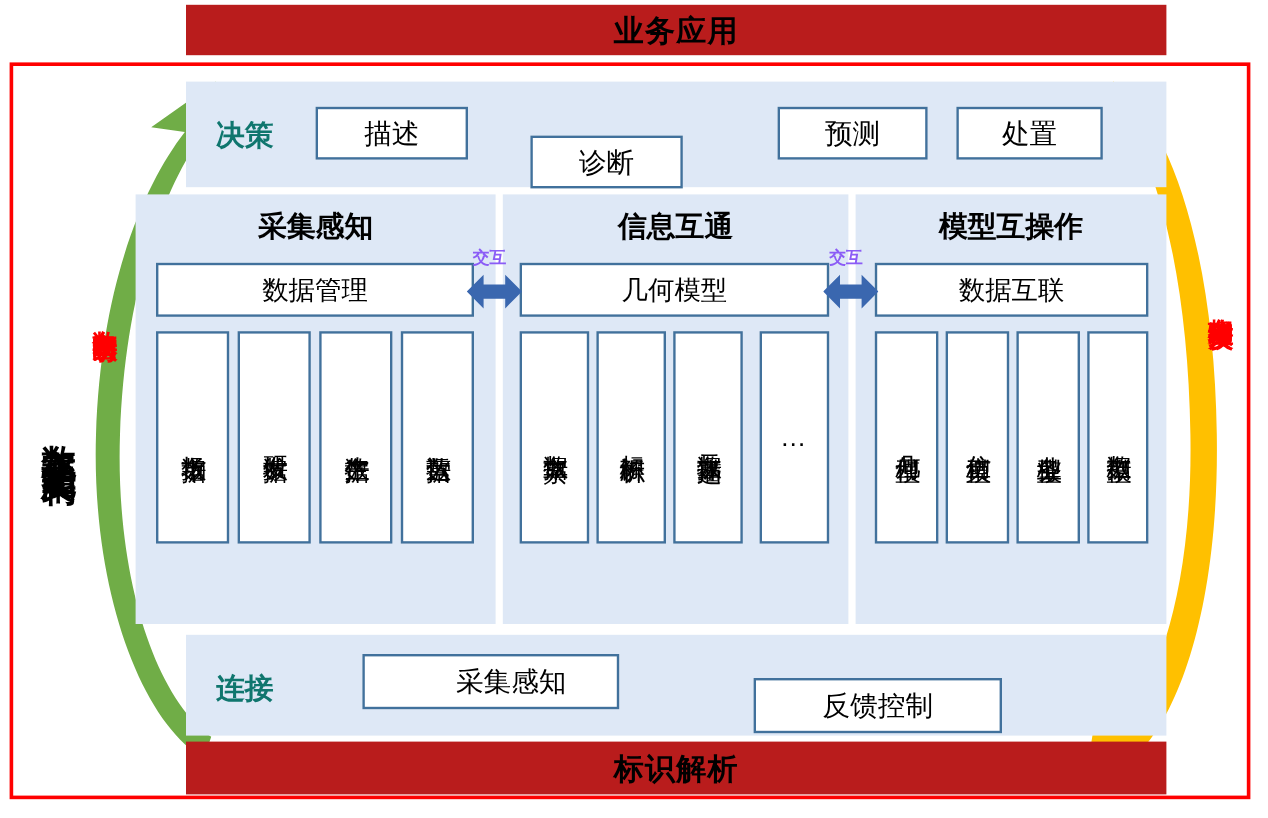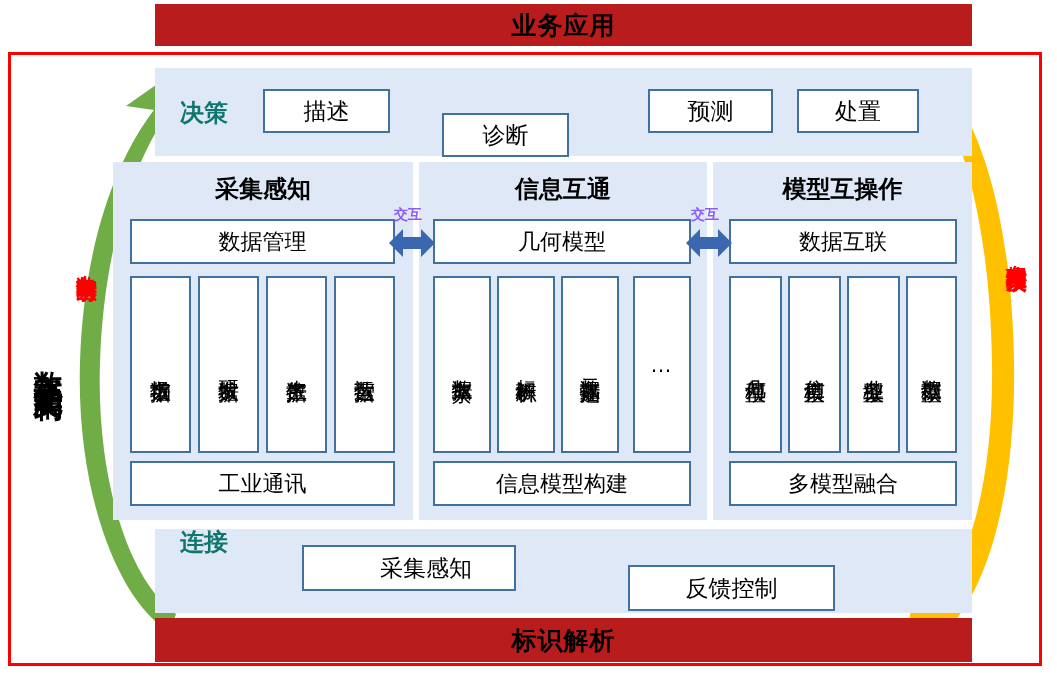--- a/index.html
+++ b/index.html
@@ -49,21 +49,21 @@
   .col-panel{position:absolute;background:#DEE8F6;top:162px;height:358px;}
   #col-1{left:113px;width:300px;}
   #col-2{left:419px;width:288px;}
   #col-3{left:713px;width:259px;}
 
   
   .row-word{
     position:absolute;font-weight:bold;font-size:24px;color:#0f766e;
   }
   #word-decision{left:180px;top:97px;}
-  #word-connect{left:180px;top:526px;}
+  #word-connect{left:180px;top:558px;}
 
   
   .wbox{
     position:absolute;background:#FFFFFF;border:2px solid #41719C;
     box-sizing:border-box;display:flex;align-items:center;justify-content:center;
     font-size:22px;color:#000;text-align:center;
   }
   .top-box{top:89px;height:44px;font-size:23px;}
   #tb-1{left:263px;width:127px;}
   #tb-2{left:442px;width:127px;margin-top:24px;}
@@ -162,23 +162,20 @@
   <div class="vcell" style="left:433px;width:58px;">数据字典</div>
   <div class="vcell" style="left:497px;width:58px;">标识解析</div>
   <div class="vcell" style="left:561px;width:58px;">元数据描述</div>
   <div class="vcell dots" style="left:633px;width:58px;">…</div>
 
   <div class="vcell" style="left:729px;width:53px;">几何模型</div>
   <div class="vcell" style="left:788px;width:53px;">仿真模型</div>
   <div class="vcell" style="left:847px;width:53px;">业务模型</div>
   <div class="vcell" style="left:906px;width:51px;">数据模型</div>
 
-  <div class="wbox foot-box" id="ft-1">工业通讯</div>
-  <div class="wbox foot-box" id="ft-2">信息模型构建</div>
-  <div class="wbox foot-box" id="ft-3">多模型融合</div>
 
   <div class="inter-lab" id="inter-lab-1">交互</div>
   <svg class="inter" id="inter-1" viewBox="0 0 46 34">
     <path d="M0 17 L14 3 L14 11 L32 11 L32 3 L46 17 L32 31 L32 23 L14 23 L14 31 Z" fill="#3A67AF"></path>
   </svg>
 
   <div class="inter-lab" id="inter-lab-2">交互</div>
   <svg class="inter" id="inter-2" viewBox="0 0 46 34">
     <path d="M0 17 L14 3 L14 11 L32 11 L32 3 L46 17 L32 31 L32 23 L14 23 L14 31 Z" fill="#3A67AF"></path>
   </svg>

